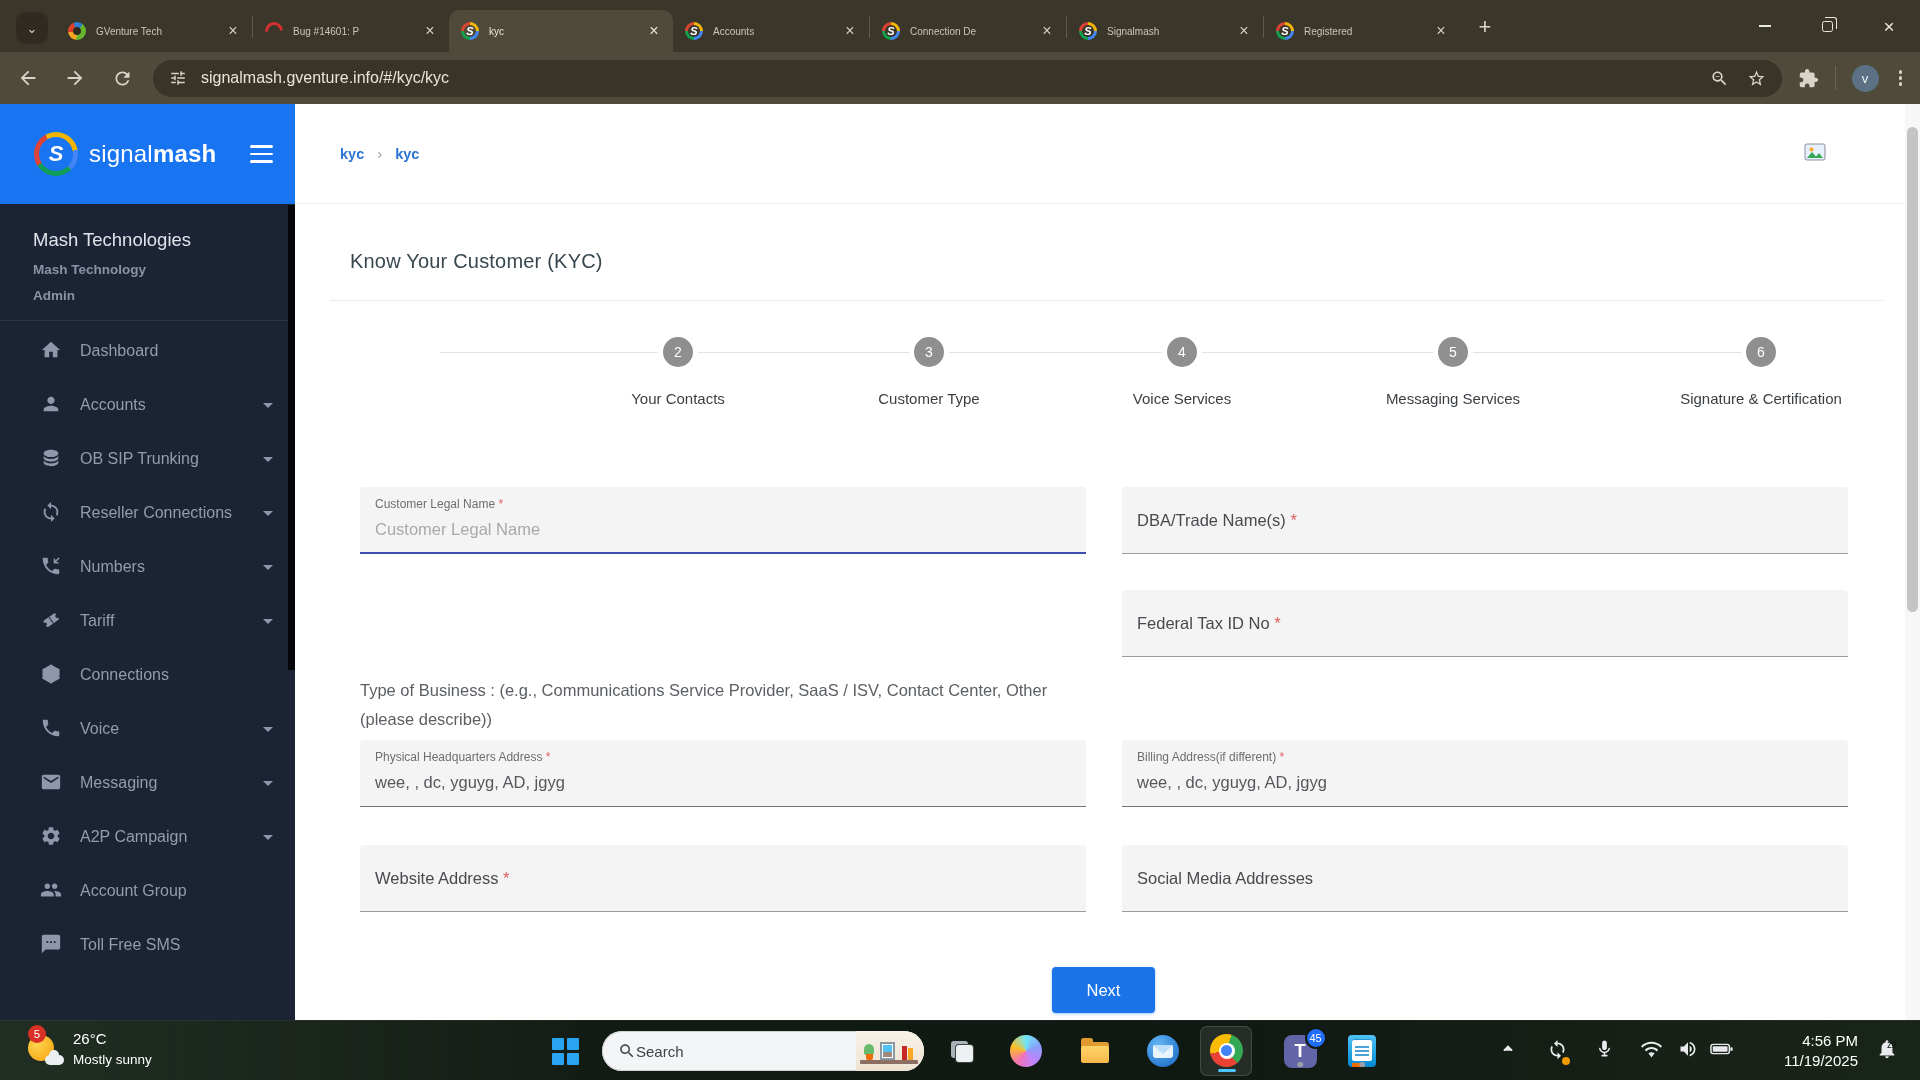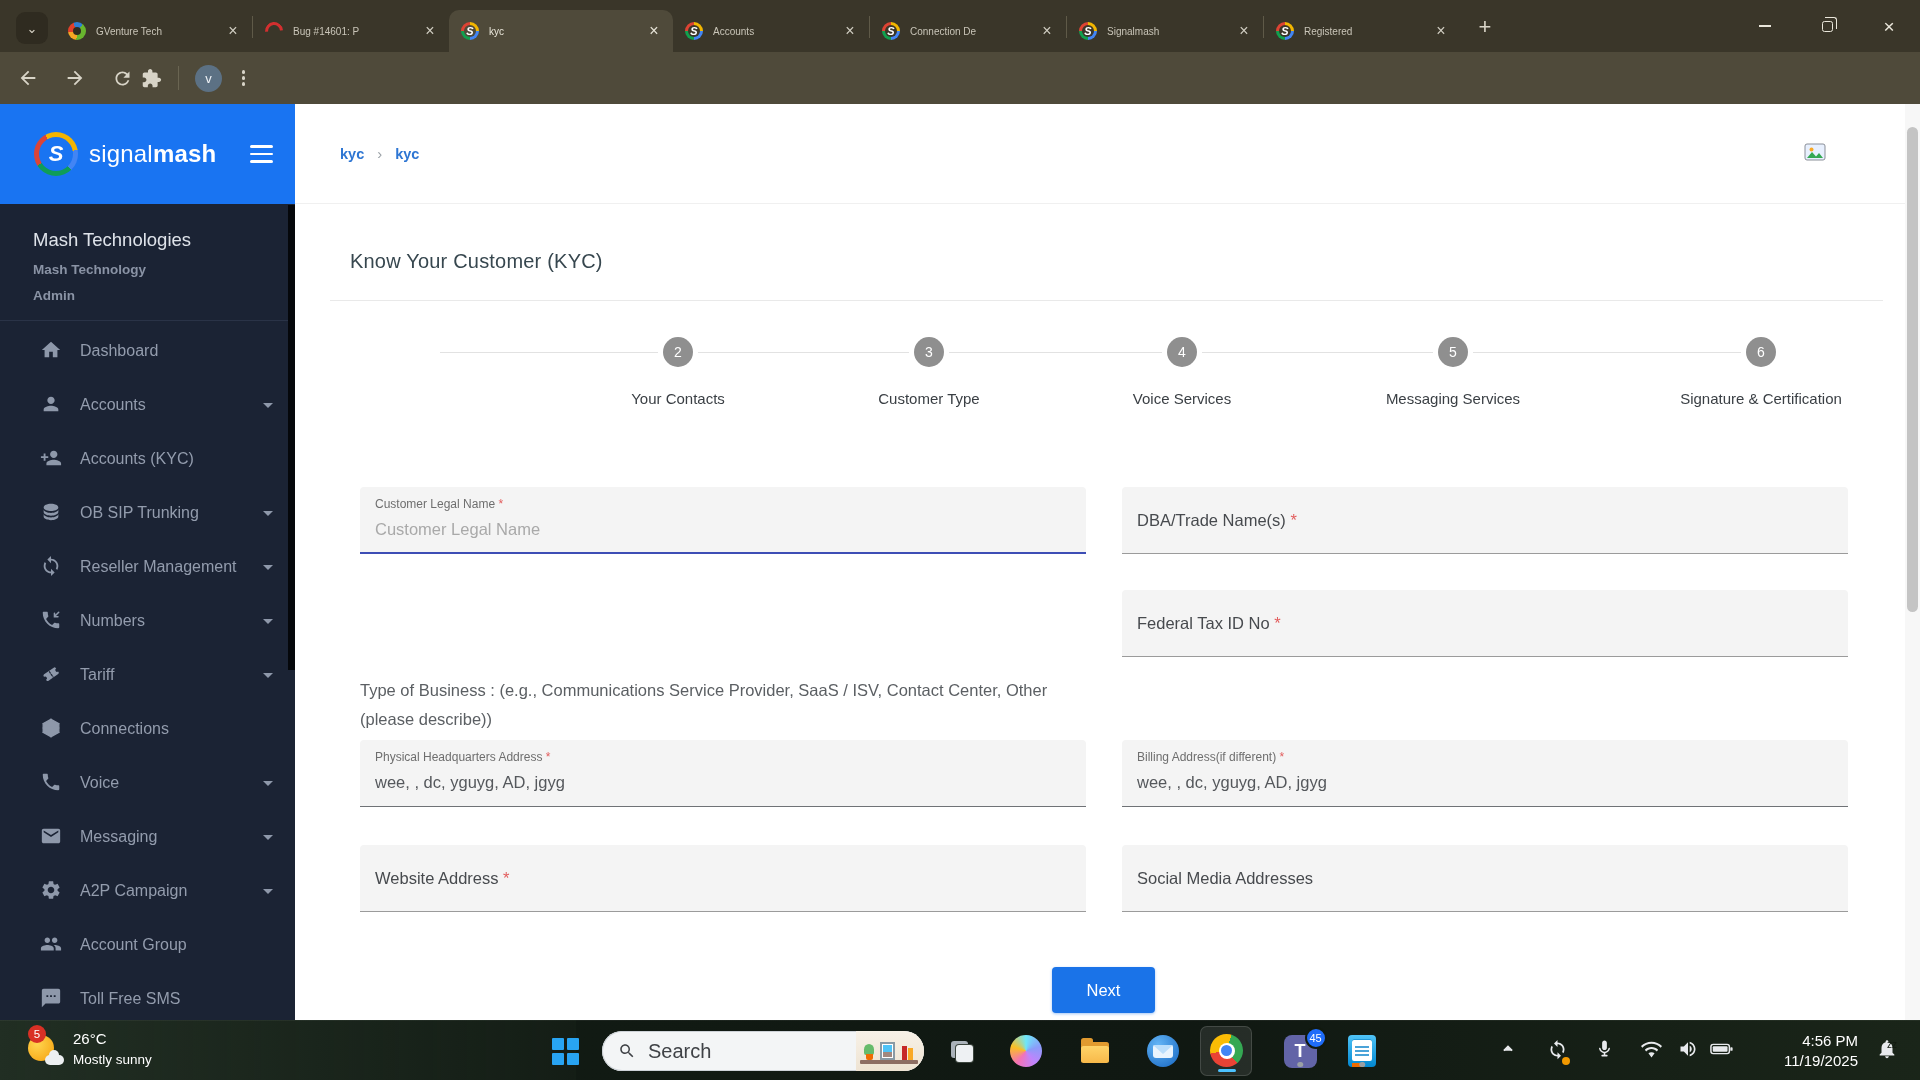--- a/index.html
+++ b/index.html
@@ -145,21 +145,21 @@
   .wtext { display:flex; flex-direction:column; justify-content:center; gap:5px; color:#fff; }
   .wtemp { font-size:15px; } .wcond { font-size:13.5px; }
 
   .start { position:absolute; left:552px; top:17px; width:27px; height:27px; display:grid;
     grid-template-columns:1fr 1fr; grid-template-rows:1fr 1fr; gap:2.6px; }
   .start i { background:#28a4f2; border-radius:1px; }
 
   .searchpill { position:absolute; left:602px; top:10px; width:322px; height:40px;
     background:#f3f5f6; border-radius:20px; display:flex; align-items:center;
     padding-left:16px; box-shadow:inset 0 0 0 1px #cdd2d7; overflow:hidden; }
-  .s-text { margin-left:12px; color:#3f4246; font-size:20px; }
+  .s-text { color:#3f4246; font-size:15px; }
   .s-deco { margin-left:auto; width:68px; height:40px; position:relative;
     background:linear-gradient(#f7f1e7,#eee3d2); }
   .s-shelf { position:absolute; bottom:7px; left:4px; width:58px; height:4px; background:#8d6e63; border-radius:1px; }
   .s-plant { position:absolute; bottom:16px; left:8px; width:10px; height:11px; background:#66bb6a;
     border-radius:50% 50% 20% 20%; }
   .s-pot { position:absolute; bottom:11px; left:10px; width:7px; height:6px; background:#ef6c00; border-radius:0 0 2px 2px; }
   .s-frame { position:absolute; bottom:11px; left:24px; width:15px; height:18px; background:#fff;
     border:2px solid #8a9aa5; }
   .s-frame i { position:absolute; inset:1px; background:linear-gradient(#4fc3f7 55%,#a1887f 55%); display:block; }
   .s-book1 { position:absolute; bottom:11px; left:46px; width:4.5px; height:14px; background:#c62828; }
@@ -292,20 +292,34 @@
     <svg width="22" height="22" viewBox="0 0 24 24">
         <path d="M4 13h12.17l-5.59 5.59L12 20l8-8-8-8-1.41 1.41L16.17 11H4v2z"></path>
       </svg>
   </div>
   <div class="navbtn">
     <svg width="21" height="21" viewBox="0 0 24 24">
         <path d="M17.65 6.35C16.2 4.9 14.21 4 12 4c-4.42 0-7.99 3.58-7.99 8s3.57 8 7.99 8c3.73 0 6.84-2.55 7.73-6h-2.08c-.82 2.33-3.04 4-5.65 4-3.31 0-6-2.69-6-6s2.69-6 6-6c1.66 0 3.14.69 4.22 1.78L13 11h7V4l-2.35 2.35z"></path>
       </svg>
   </div>
 
+  <div id="omnibox">
+    <svg width="18" height="18" viewBox="0 0 24 24" style="fill:#d8d4c7">
+      <path d="M3 17v2h6v-2H3zM3 5v2h10V5H3zm10 16v-2h8v-2h-8v-2h-2v6h2zM7 9v2H3v2h4v2h2V9H7zm14 4v-2H11v2h10zm-6-4h2V7h4V5h-4V3h-2v6z"></path>
+    </svg>
+    <span class="omni-url">signalmash.gventure.info/#/kyc/kyc</span>
+    <span class="omni-right">
+      <svg width="19" height="19" viewBox="0 0 24 24">
+        <path d="M15.5 14h-.79l-.28-.27C15.41 12.59 16 11.11 16 9.5 16 5.91 13.09 3 9.5 3S3 5.91 3 9.5 5.91 16 9.5 16c1.61 0 3.09-.59 4.23-1.57l.27.28v.79l5 4.99L20.49 19l-4.99-5zm-6 0C7.01 14 5 11.99 5 9.5S7.01 5 9.5 5 14 7.01 14 9.5 11.99 14 9.5 14zM7 9h5v1H7z"></path>
+      </svg>
+      <svg width="19" height="19" viewBox="0 0 24 24">
+        <path d="M22 9.24l-7.19-.62L12 2 9.19 8.63 2 9.24l5.46 4.73L5.82 21 12 17.27 18.18 21l-1.63-7.03L22 9.24zM12 15.4l-3.76 2.27 1-4.28-3.32-2.88 4.38-.38L12 6.1l1.71 4.04 4.38.38-3.32 2.88 1 4.28L12 15.4z"></path>
+      </svg>
+    </span>
+  </div>
 
   <div id="toolbar-right">
     <svg width="21" height="21" viewBox="0 0 24 24">
       <path d="M20.5 11H19V7c0-1.1-.9-2-2-2h-4V3.5C13 2.12 11.88 1 10.5 1S8 2.12 8 3.5V5H4c-1.1 0-1.99.9-1.99 2v3.8H3.5c1.49 0 2.7 1.21 2.7 2.7s-1.21 2.7-2.7 2.7H2V20c0 1.1.9 2 2 2h3.8v-1.5c0-1.49 1.21-2.7 2.7-2.7 1.49 0 2.7 1.21 2.7 2.7V22H17c1.1 0 2-.9 2-2v-4h1.5c1.38 0 2.5-1.12 2.5-2.5S21.88 11 20.5 11z"></path>
     </svg>
     <span class="tdiv"></span>
     <span class="avatar">v</span>
     <span class="dots">
         <i></i>
         <i></i>
@@ -342,36 +356,30 @@
     </div>
     <div class="nav-item">
       <span class="nav-ico"><svg width="22" height="22" viewBox="0 0 24 24">
             <path d="M12 12c2.21 0 4-1.79 4-4s-1.79-4-4-4-4 1.79-4 4 1.79 4 4 4zm0 2c-2.67 0-8 1.34-8 4v2h16v-2c0-2.66-5.33-4-8-4z"></path>
           </svg></span>
       <span class="nav-label">Accounts</span>
       <span class="nav-car"></span>
     </div>
     <div class="nav-item">
       <span class="nav-ico"><svg width="22" height="22" viewBox="0 0 24 24">
-            <path d="M15 12c2.21 0 4-1.79 4-4s-1.79-4-4-4-4 1.79-4 4 1.79 4 4 4zm-9-2V7H4v3H1v2h3v3h2v-3h3v-2H6zm9 4c-2.67 0-8 1.34-8 4v2h16v-2c0-2.66-5.33-4-8-4z"></path>
-          </svg></span>
-      <span class="nav-label">Accounts (KYC)</span>
-    </div>
-    <div class="nav-item">
-      <span class="nav-ico"><svg width="22" height="22" viewBox="0 0 24 24">
             <path d="M12 3C7.58 3 4 4.79 4 7s3.58 4 8 4 8-1.79 8-4-3.58-4-8-4zM4 9v3c0 2.21 3.58 4 8 4s8-1.79 8-4V9c0 2.21-3.58 4-8 4s-8-1.79-8-4zm0 5v3c0 2.21 3.58 4 8 4s8-1.79 8-4v-3c0 2.21-3.58 4-8 4s-8-1.79-8-4z"></path>
           </svg></span>
       <span class="nav-label">OB SIP Trunking</span>
       <span class="nav-car"></span>
     </div>
     <div class="nav-item">
       <span class="nav-ico"><svg width="22" height="22" viewBox="0 0 24 24">
             <path d="M12 4V1L8 5l4 4V6c3.31 0 6 2.69 6 6 0 1.01-.25 1.97-.7 2.8l1.46 1.46C19.54 15.03 20 13.57 20 12c0-4.42-3.58-8-8-8zm0 14c-3.31 0-6-2.69-6-6 0-1.01.25-1.97.7-2.8L5.24 7.74C4.46 8.97 4 10.43 4 12c0 4.42 3.58 8 8 8v3l4-4-4-4v3z"></path>
           </svg></span>
-      <span class="nav-label">Reseller Management</span>
+      <span class="nav-label">Reseller Connections</span>
       <span class="nav-car"></span>
     </div>
     <div class="nav-item">
       <span class="nav-ico"><svg width="22" height="22" viewBox="0 0 24 24">
             <path d="M6.62 10.79c1.44 2.83 3.76 5.14 6.59 6.59l2.2-2.2c.27-.27.67-.36 1.02-.24 1.12.37 2.33.57 3.57.57.55 0 1 .45 1 1V20c0 .55-.45 1-1 1-9.39 0-17-7.61-17-17 0-.55.45-1 1-1h3.5c.55 0 1 .45 1 1 0 1.25.2 2.45.57 3.57.11.35.03.74-.25 1.02l-2.2 2.2z"></path>
             <path d="M20.4 3.6L15.8 8.2M15.8 4.6v3.8h3.8" stroke="#8e98aa" stroke-width="1.7" fill="none"></path>
           </svg></span>
       <span class="nav-label">Numbers</span>
       <span class="nav-car"></span>
     </div>

